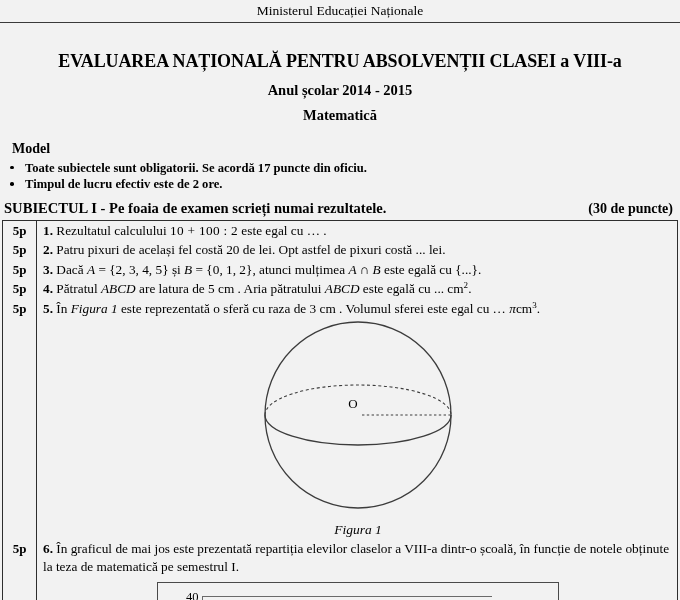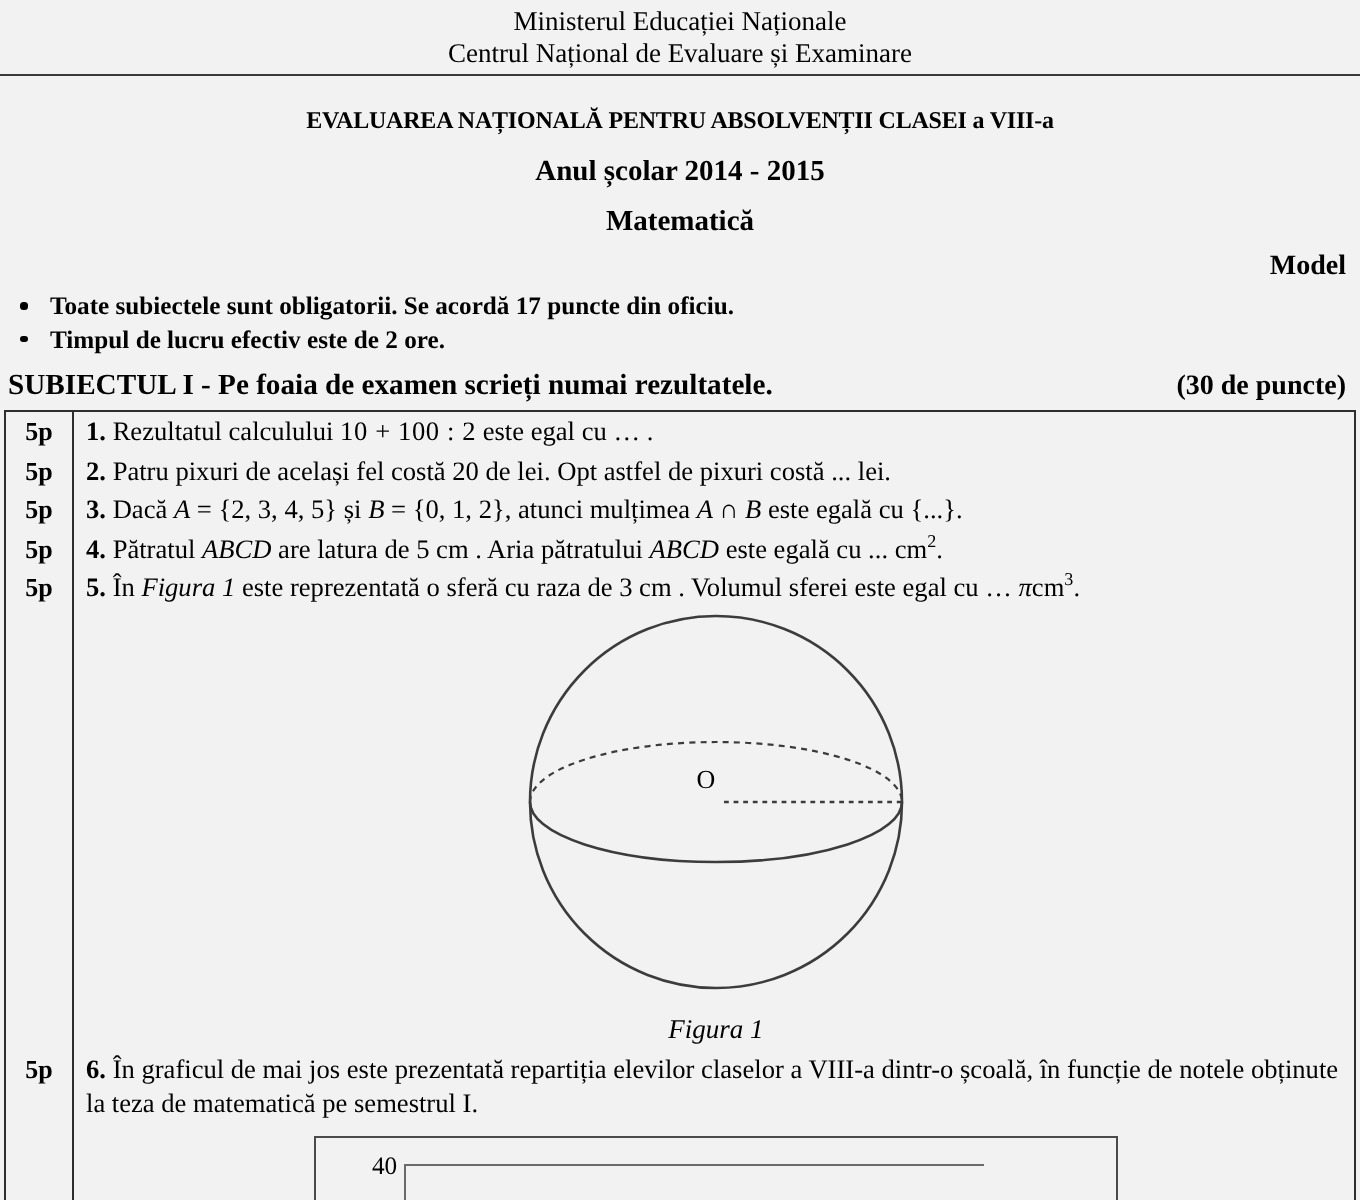--- a/index.html
+++ b/index.html
@@ -36,39 +36,40 @@
     height: 0;
     border-top: 1.6px solid #3a3a3a;
     margin: 3px 0 0 0;
   }
 
   .title-block {
     text-align: center;
     font-weight: bold;
   }
   .exam-title {
-    font-size: 12px;
+    font-size: 18px;
     letter-spacing: -0.1px;
-    margin-top: 15px;
+    margin-top: 28px;
   }
   .school-year {
     font-size: 14.5px;
     margin-top: 10px;
   }
   .subject {
     font-size: 14.5px;
     margin-top: 8px;
   }
 
   .model-label {
-    text-align: right;
+    text-align: left;
     font-weight: bold;
     font-size: 14px;
-    margin-top: 6px;
+    margin-top: 17px;
     padding-right: 7px;
+    padding-left: 12px;
   }
 
   
   .notes {
     margin-top: 3px;
     font-weight: bold;
     font-size: 12.6px;
     line-height: 16.5px;
   }
   .note-item {
@@ -184,21 +185,20 @@
     border-top: 1.1px solid #6a6a6a;
   }
 </style>
 </head>
 <body>
 
 <div class="page">
 
   <div class="masthead">
     <span class="masthead-line">Ministerul Educației Naționale</span>
-    <span class="masthead-line">Centrul Național de Evaluare și Examinare</span>
   </div>
 
   <div class="rule"></div>
 
   <div class="title-block">
     <div class="exam-title">EVALUAREA NAȚIONALĂ PENTRU ABSOLVENȚII CLASEI a VIII-a</div>
     <div class="school-year">Anul școlar 2014 - 2015</div>
     <div class="subject">Matematică</div>
   </div>
 

